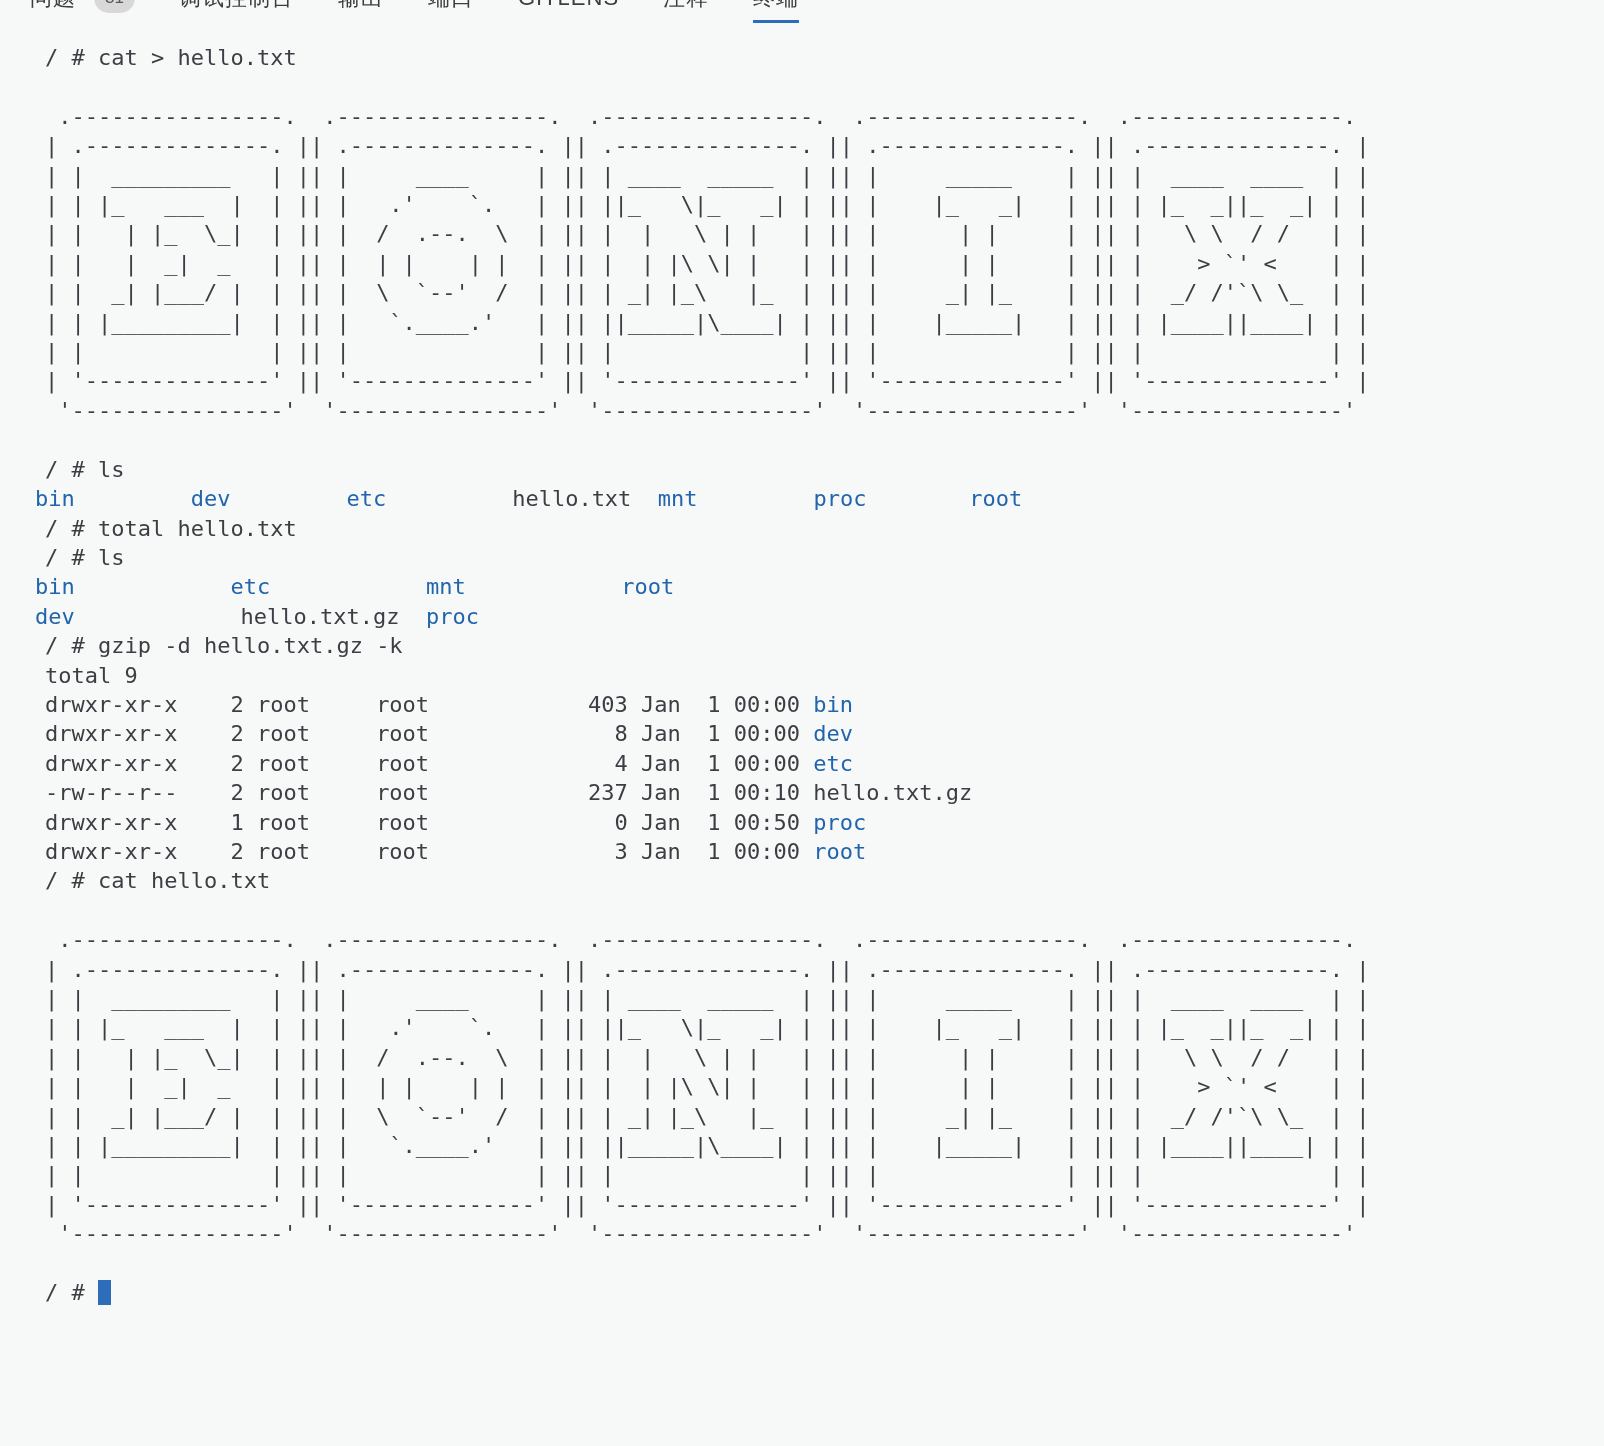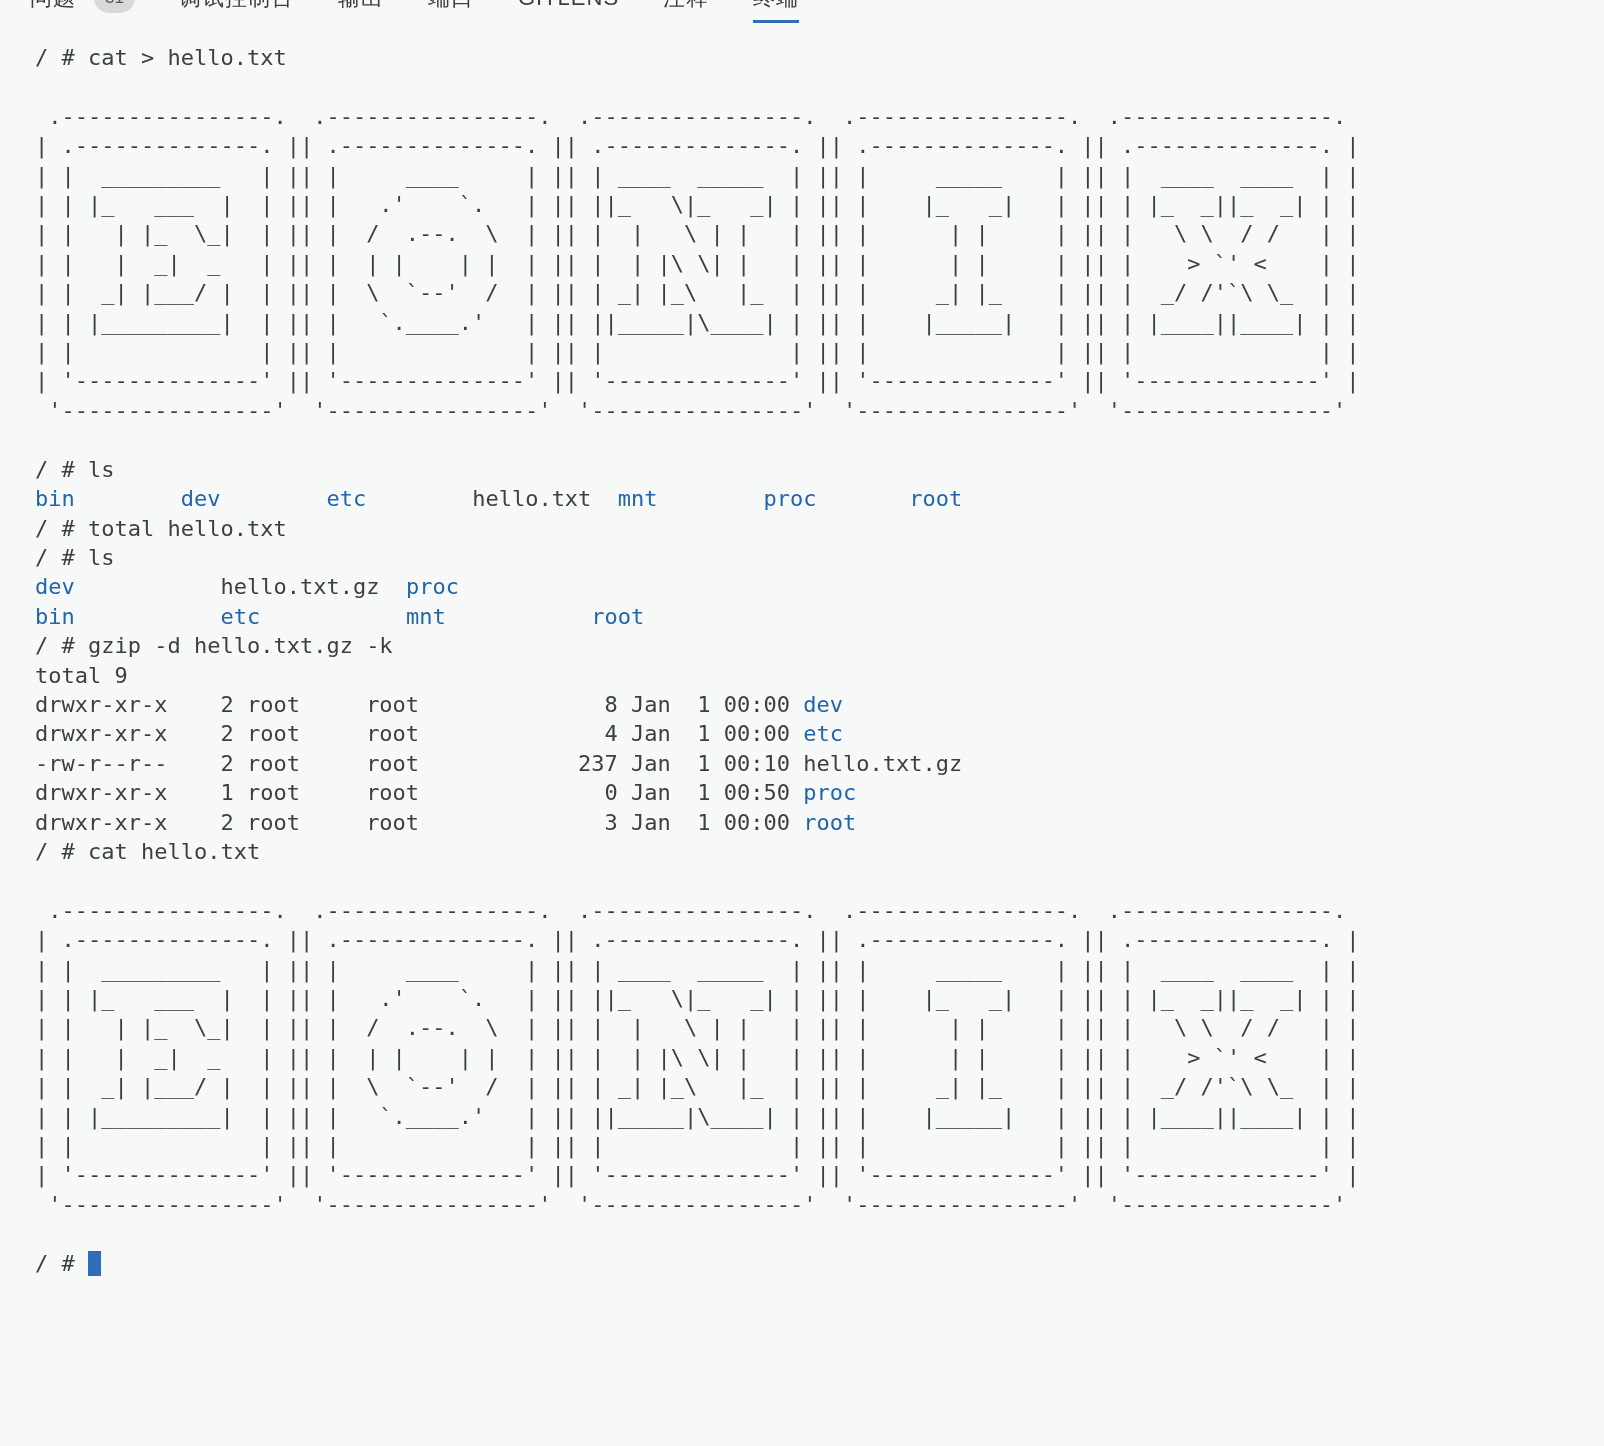--- a/index.html
+++ b/index.html
@@ -51,21 +51,21 @@
   }
   
   .terminal {
     padding: 17px 0 0 35px;
     font-family: "DejaVu Sans Mono", "Liberation Mono", monospace;
     font-size: 22px;
     line-height: 29.4px;
     color: var(--fg);
   }
   .term-line { white-space: pre; }
-  .seg.fg  { color: var(--fg); }
+  .seg.fg  { color: var(--fg); margin-left: 10px; }
   .seg.dir { color: var(--dir); }
   .seg.cursor { background: var(--cursor); color: transparent; }
 </style>
 </head>
 <body style="background: rgb(247, 248, 248);">
 
 <div class="app">
 
   <div class="tab-bar">
     <div class="tab-row">
@@ -106,24 +106,25 @@
       <div class="term-line"><span class="seg fg">| |  _| |___/ |  | || |  \  `--'  /  | || | _| |_\   |_  | || |     _| |_    | || |  _/ /'`\ \_  | |</span></div>
       <div class="term-line"><span class="seg fg">| | |_________|  | || |   `.____.'   | || ||_____|\____| | || |    |_____|   | || | |____||____| | |</span></div>
       <div class="term-line"><span class="seg fg">| |              | || |              | || |              | || |              | || |              | |</span></div>
       <div class="term-line"><span class="seg fg">| '--------------' || '--------------' || '--------------' || '--------------' || '--------------' |</span></div>
       <div class="term-line"><span class="seg fg"> '----------------'  '----------------'  '----------------'  '----------------'  '----------------' </span></div>
       <div class="term-line"><span class="seg fg"> </span></div>
       <div class="term-line"><span class="seg fg">/ # ls</span></div>
       <div class="term-line"><span class="seg dir">bin</span><span class="seg fg">        </span><span class="seg dir">dev</span><span class="seg fg">        </span><span class="seg dir">etc</span><span class="seg fg">        </span><span class="seg fg">hello.txt  </span><span class="seg dir">mnt</span><span class="seg fg">        </span><span class="seg dir">proc</span><span class="seg fg">       </span><span class="seg dir">root</span></div>
       <div class="term-line"><span class="seg fg">/ # total hello.txt</span></div>
       <div class="term-line"><span class="seg fg">/ # ls</span></div>
+      <div class="term-line"><span class="seg dir">bin</span><span class="seg fg">           </span><span class="seg dir">etc</span><span class="seg fg">           </span><span class="seg dir">mnt</span><span class="seg fg">           </span><span class="seg dir">root</span></div>
       <div class="term-line"><span class="seg dir">dev</span><span class="seg fg">           </span><span class="seg fg">hello.txt.gz  </span><span class="seg dir">proc</span></div>
-      <div class="term-line"><span class="seg dir">bin</span><span class="seg fg">           </span><span class="seg dir">etc</span><span class="seg fg">           </span><span class="seg dir">mnt</span><span class="seg fg">           </span><span class="seg dir">root</span></div>
       <div class="term-line"><span class="seg fg">/ # gzip -d hello.txt.gz -k</span></div>
       <div class="term-line"><span class="seg fg">total 9</span></div>
+      <div class="term-line"><span class="seg fg">drwxr-xr-x    2 root     root            403 Jan  1 00:00 </span><span class="seg dir">bin</span></div>
       <div class="term-line"><span class="seg fg">drwxr-xr-x    2 root     root              8 Jan  1 00:00 </span><span class="seg dir">dev</span></div>
       <div class="term-line"><span class="seg fg">drwxr-xr-x    2 root     root              4 Jan  1 00:00 </span><span class="seg dir">etc</span></div>
       <div class="term-line"><span class="seg fg">-rw-r--r--    2 root     root            237 Jan  1 00:10 hello.txt.gz</span></div>
       <div class="term-line"><span class="seg fg">drwxr-xr-x    1 root     root              0 Jan  1 00:50 </span><span class="seg dir">proc</span></div>
       <div class="term-line"><span class="seg fg">drwxr-xr-x    2 root     root              3 Jan  1 00:00 </span><span class="seg dir">root</span></div>
       <div class="term-line"><span class="seg fg">/ # cat hello.txt</span></div>
       <div class="term-line"><span class="seg fg"> </span></div>
       <div class="term-line"><span class="seg fg"> .----------------.  .----------------.  .----------------.  .----------------.  .----------------. </span></div>
       <div class="term-line"><span class="seg fg">| .--------------. || .--------------. || .--------------. || .--------------. || .--------------. |</span></div>
       <div class="term-line"><span class="seg fg">| |  _________   | || |     ____     | || | ____  _____  | || |     _____    | || |  ____  ____  | |</span></div>

